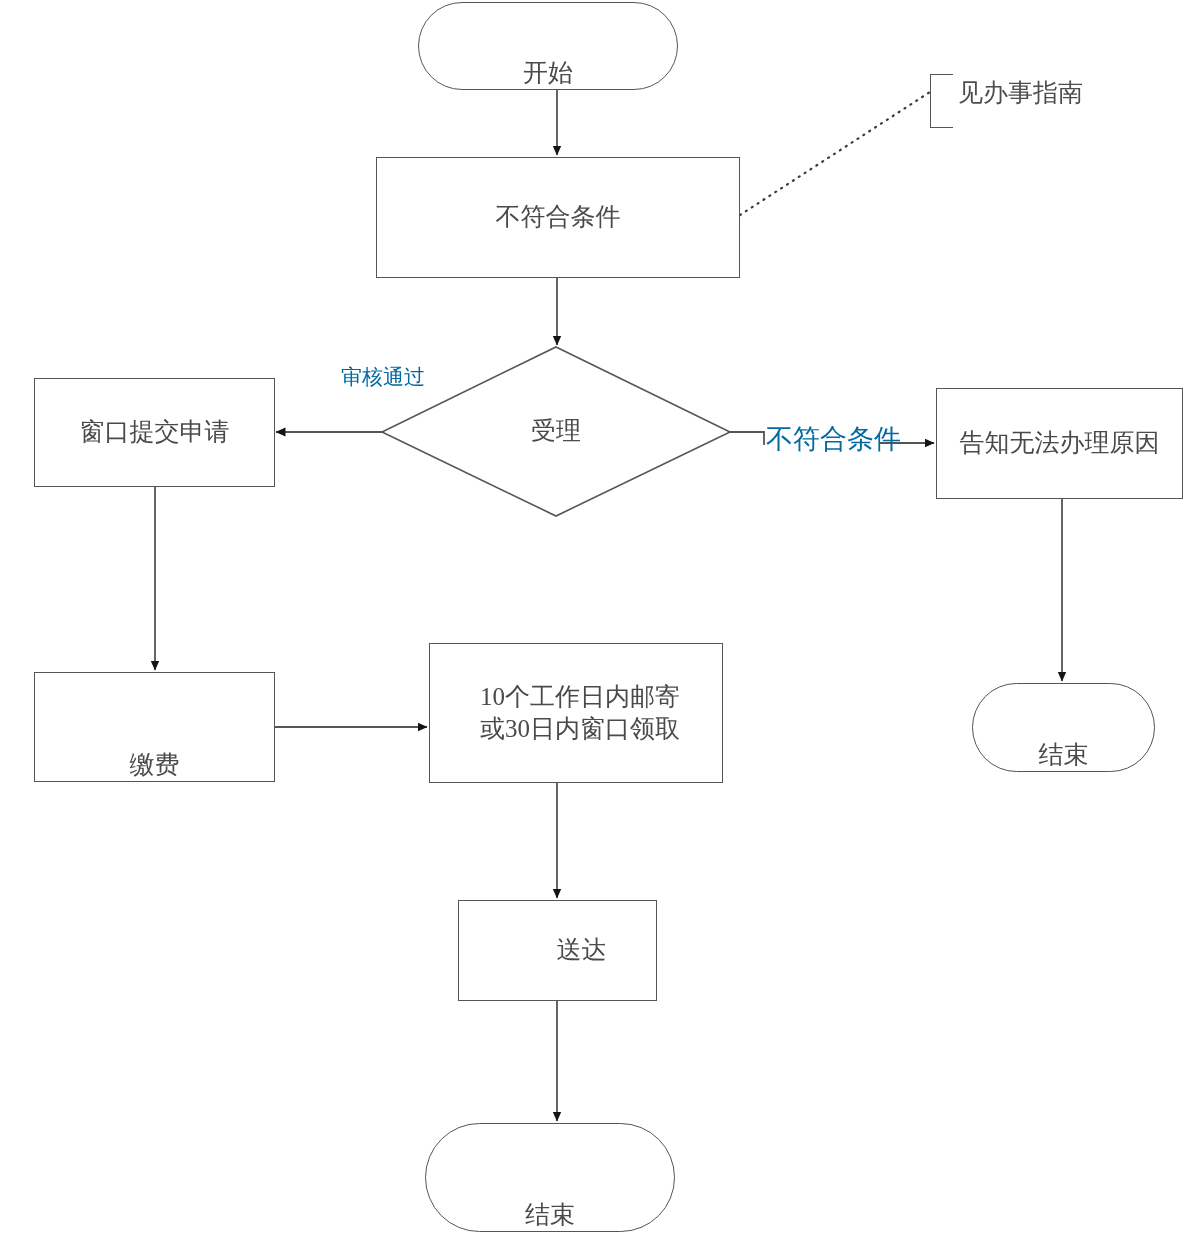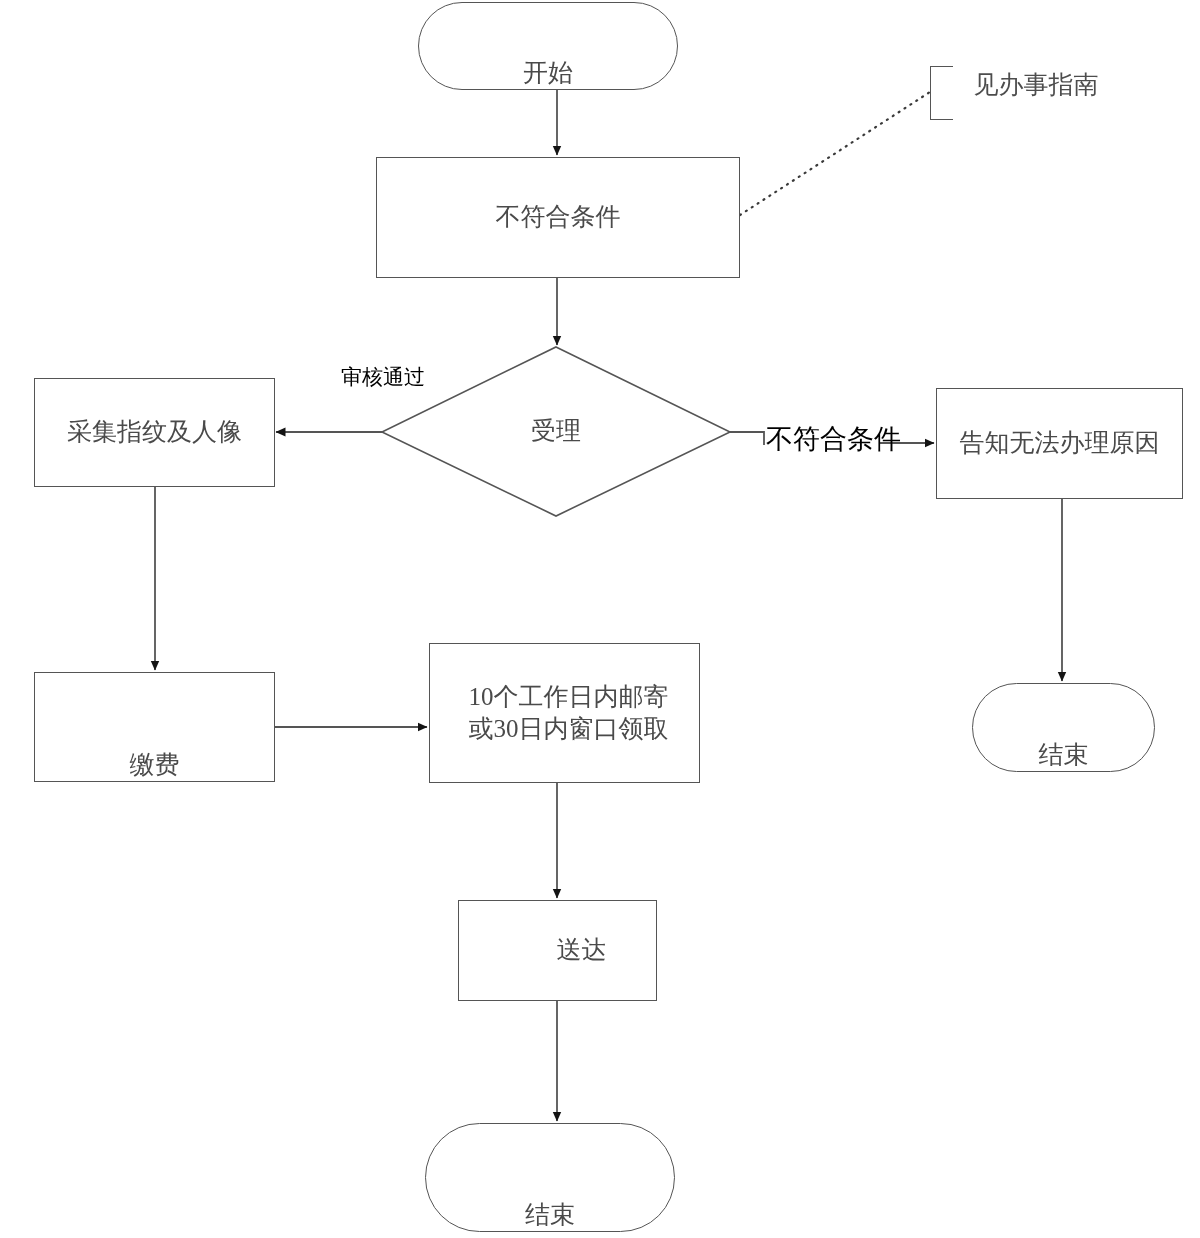--- a/index.html
+++ b/index.html
@@ -45,21 +45,21 @@
     border: 1.6px solid #555555;
     border-radius: 999px;
     align-items: flex-end;
   }
   .node.decision {
     border: none;
     background: transparent;
   }
   .edge-label {
     position: absolute;
-    color: #000000;
+    color: #0369a1;
     background: transparent;
     white-space: nowrap;
     z-index: 3;
   }
   .note {
     position: absolute;
     color: #4d4d4d;
     white-space: nowrap;
     padding-left: 10px;
     z-index: 3;
@@ -122,50 +122,50 @@
 
   <div class="node process" style="left:376px; top:157px; width:364px; height:121px; font-size:25px;">
     <span>不符合条件</span>
   </div>
 
   <div class="node decision" style="left:382px; top:347px; width:348px; height:169px; font-size:25px;">
     <span>受理</span>
   </div>
 
   <div class="node process" style="left:34px; top:378px; width:241px; height:109px; font-size:25px;">
-    <span>采集指纹及人像</span>
+    <span>窗口提交申请</span>
   </div>
 
   <div class="node process" style="left:936px; top:388px; width:247px; height:111px; font-size:25px; padding:0 20px;">
     <span>告知无法办理原因</span>
   </div>
 
   <div class="node process" style="left:34px; top:672px; width:241px; height:110px; font-size:25px;align-items:flex-end;">
     <span>缴费</span>
   </div>
 
-  <div class="node process" style="left:429px; top:643px; width:271px; height:140px; font-size:25px;padding-left:8px;">
+  <div class="node process" style="left:429px; top:643px; width:294px; height:140px; font-size:25px;padding-left:8px;">
     <span>10个工作日内邮寄
 或30日内窗口领取</span>
   </div>
 
   <div class="node process" style="left:458px; top:900px; width:199px; height:101px; font-size:25px;padding-left:48px;">
     <span>送达</span>
   </div>
 
   <div class="node terminator" style="left:425px; top:1123px; width:250px; height:109px; font-size:25px;">
     <span>结束</span>
   </div>
 
   <div class="node terminator" style="left:972px; top:683px; width:183px; height:89px; font-size:25px;">
     <span>结束</span>
   </div>
 
   <div class="edge-label" style="left:341px; top:363px; font-size:21px;">审核通过</div>
 
   <div class="edge-label" style="left:766px; top:421px; font-size:27px;">不符合条件</div>
 
-  <div class="note" style="left:930px; top:66px; width:178px; height:54px; font-size:25px;text-align:center;">
+  <div class="note" style="left:930px; top:74px; width:178px; height:54px; font-size:25px;">
     <span class="note-bracket"></span>
     <span class="note-text">见办事指南</span>
   </div>
 
 </div>
 
 </body></html>

